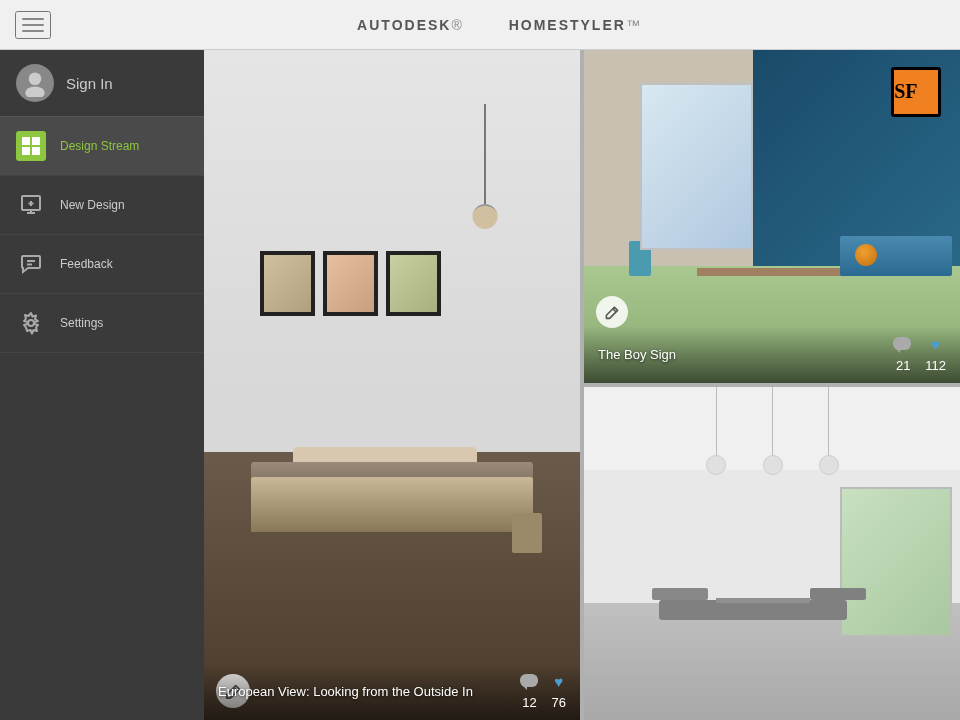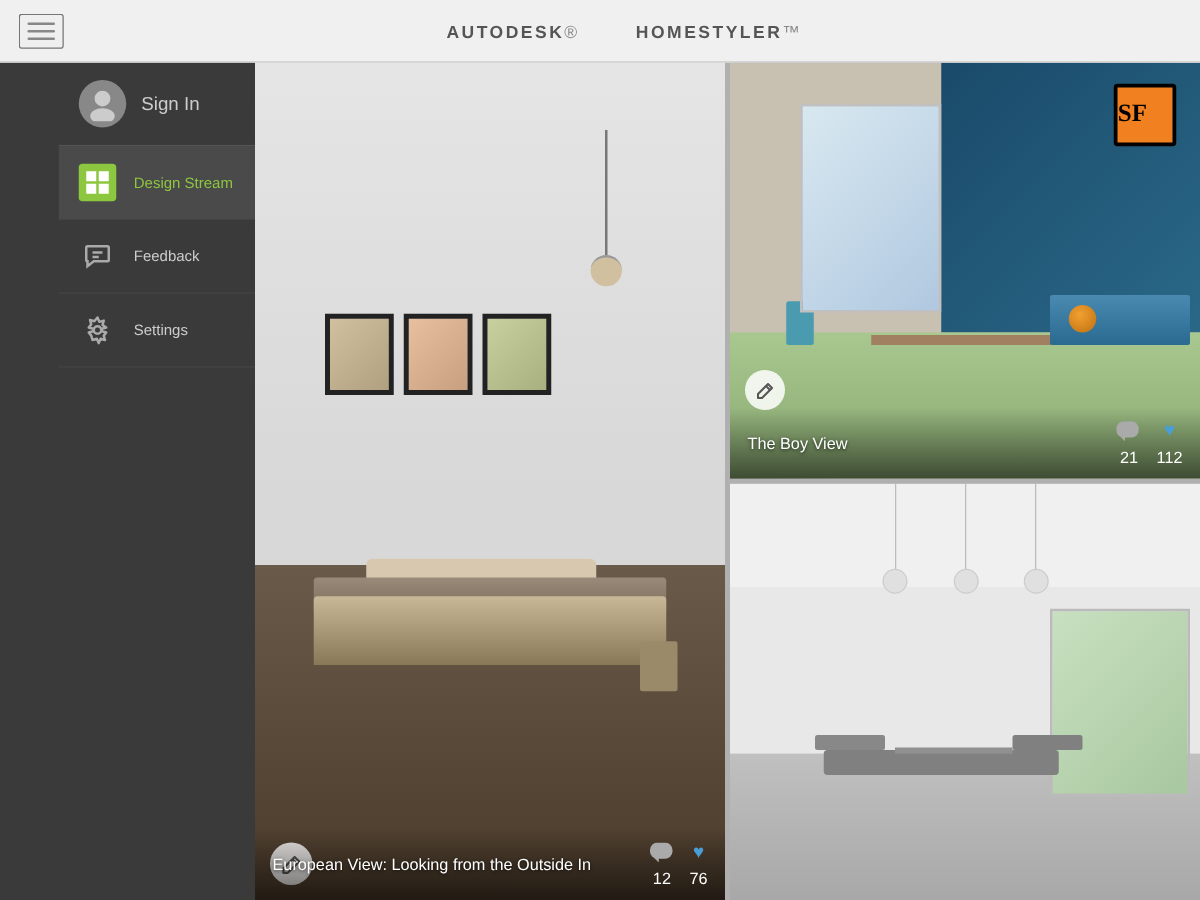--- a/index.html
+++ b/index.html
@@ -57,21 +57,20 @@
     .sidebar {
       position: absolute;
       top: 50px;
       left: 0;
       width: 204px;
       bottom: 0;
       background: #3a3a3a;
       z-index: 5;
       display: flex;
       flex-direction: column;
-      padding-left: 47px;
     }
 
     .sidebar-user {
       display: flex;
       align-items: center;
       padding: 14px 16px;
       border-bottom: 1px solid #555;
     }
     .avatar {
       width: 38px;
@@ -492,20 +491,32 @@
           <rect x="1" y="1" width="8" height="8"></rect>
           <rect x="11" y="1" width="8" height="8"></rect>
           <rect x="1" y="11" width="8" height="8"></rect>
           <rect x="11" y="11" width="8" height="8"></rect>
         </svg>
       </div>
     </div>
     <span class="sidebar-item-label" style="color:#8dc63f;">Design Stream</span>
   </div>
 
+  <div class="sidebar-item">
+    <div class="sidebar-icon">
+      <svg viewBox="0 0 24 24" width="24" height="24" fill="none" stroke="#aaa" stroke-width="2">
+        <rect x="3" y="3" width="18" height="14" rx="1"></rect>
+        <line x1="8" y1="20" x2="16" y2="20"></line>
+        <line x1="12" y1="17" x2="12" y2="20"></line>
+        <line x1="12" y1="8" x2="12" y2="13" stroke="#aaa" stroke-width="2"></line>
+        <line x1="9.5" y1="10.5" x2="14.5" y2="10.5" stroke="#aaa" stroke-width="2"></line>
+      </svg>
+    </div>
+    <span class="sidebar-item-label">New Design</span>
+  </div>
 
 
 
   <div class="sidebar-item">
     <div class="sidebar-icon">
       <svg viewBox="0 0 24 24" width="24" height="24" fill="none" stroke="#aaa" stroke-width="2">
         <path d="M4 4 h16 a1 1 0 0 1 1 1 v10 a1 1 0 0 1 -1 1 h-11 l-5 4 v-4 h0 a1 1 0 0 1 -1 -1 v-10 a1 1 0 0 1 1 -1 z"></path>
         <line x1="8" y1="9" x2="16" y2="9"></line>
         <line x1="8" y1="12.5" x2="13" y2="12.5"></line>
       </svg>
@@ -600,21 +611,21 @@
     </div>
 
     <div class="edit-btn-topright">
       <svg viewBox="0 0 20 20" width="16" height="16" fill="none" stroke="#555" stroke-width="2">
         <path d="M3 14 L13 4 L17 8 L7 18 L3 18 Z" stroke-linejoin="round"></path>
         <line x1="11" y1="6" x2="15" y2="10"></line>
       </svg>
     </div>
 
     <div class="card-bottom-bar">
-      <span class="card-title">The Boy View</span>
+      <span class="card-title">The Boy Sign</span>
       <div class="card-stats">
         <div class="stat-item">
           <svg viewBox="0 0 20 16" width="20" height="16">
             <rect x="0" y="0" width="18" height="13" rx="6" ry="6" fill="#aaa"></rect>
             <polygon points="3,12 7,16 7,12" fill="#aaa"></polygon>
           </svg>
           <span style="color:#fff;font-size:13px;">21</span>
         </div>
         <div class="stat-item">
           <span class="stat-icon-heart" style="color:#4a9ed6;">♥</span>

